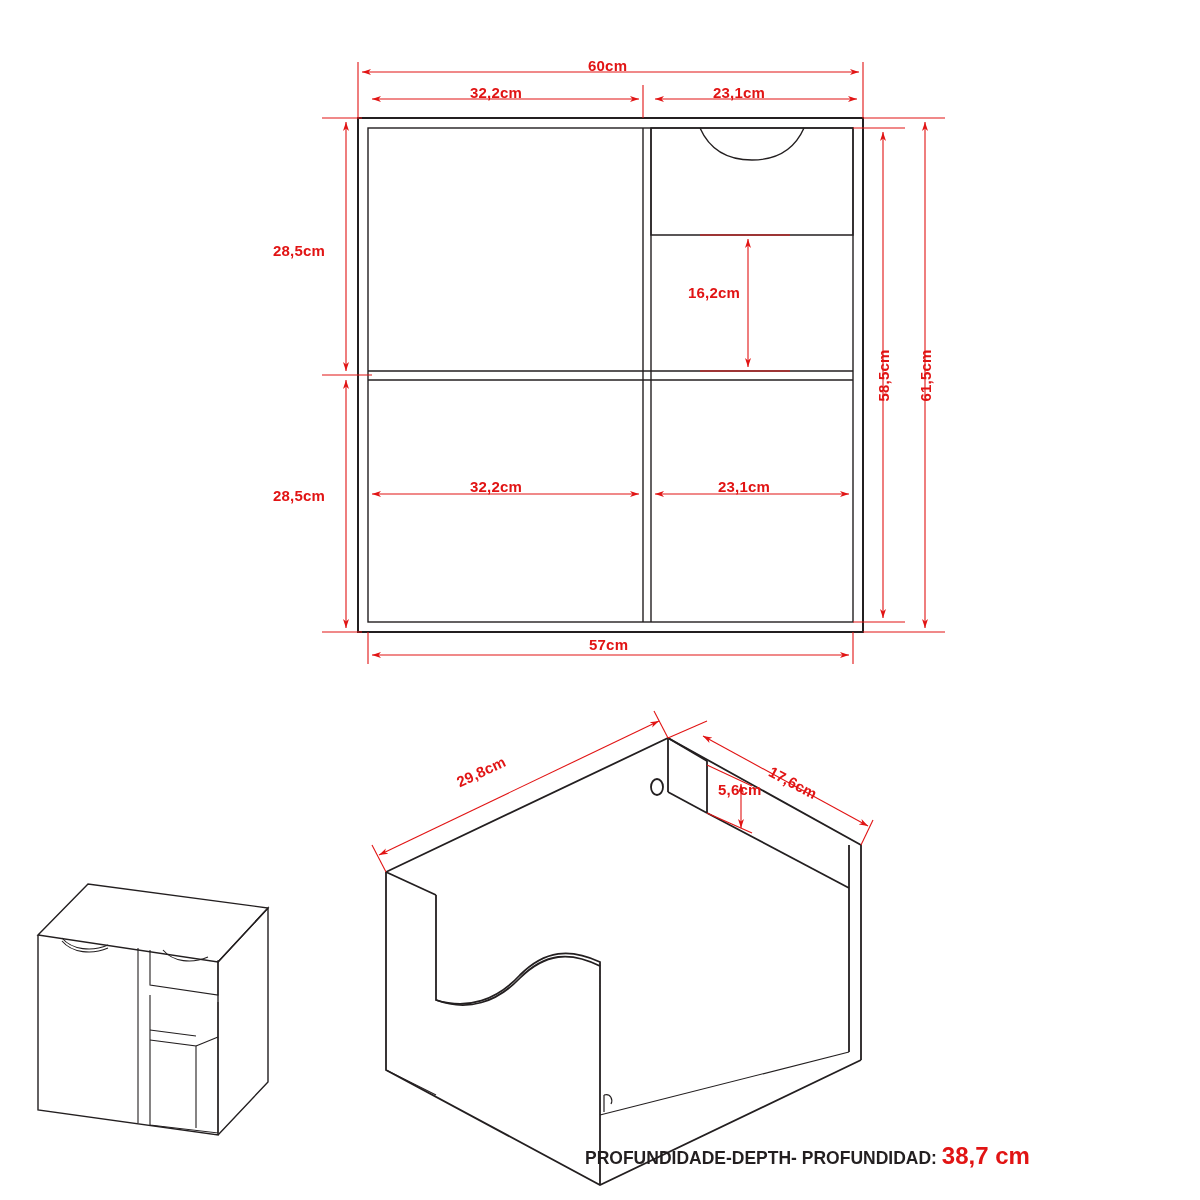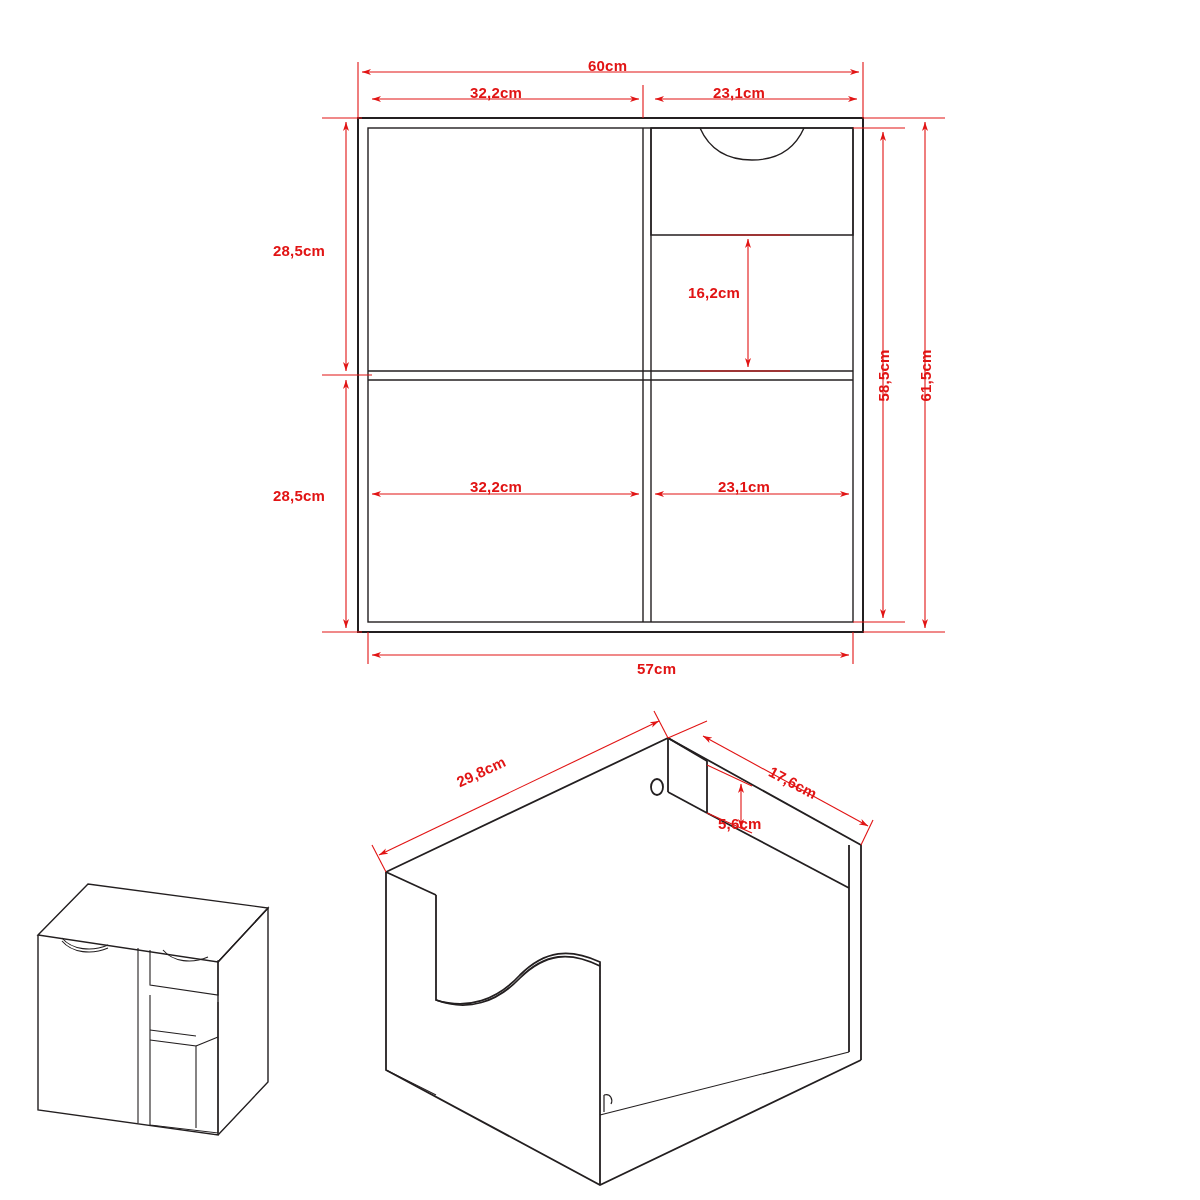--- a/index.html
+++ b/index.html
@@ -200,20 +200,24 @@
   <div class="dimlabel vert" style="left:254px; top:487px; width:90px; text-align:center;">28,5cm</div>
 
   <div class="dimlabel" style="left:688px; top:284px;">16,2cm</div>
 
   <div class="dimlabel vert" style="left:848px; top:367px; width:70px; text-align:center; transform:rotate(-90deg);">58,5cm</div>
   <div class="dimlabel vert" style="left:890px; top:367px; width:70px; text-align:center; transform:rotate(-90deg);">61,5cm</div>
 
   <div class="dimlabel" style="left:470px; top:478px;">32,2cm</div>
   <div class="dimlabel" style="left:718px; top:478px;">23,1cm</div>
 
-  <div class="dimlabel" style="left:589px; top:660px;margin-left:48px;">57cm</div>
+  <div class="dimlabel" style="left:589px; top:636px;">57cm</div>
 
   <div class="dimlabel" style="left:455px; top:763px; transform:rotate(-25deg);">29,8cm</div>
   <div class="dimlabel" style="left:767px; top:774px; transform:rotate(28deg);">17,6cm</div>
-  <div class="dimlabel" style="left:718px; top:815px;">5,6cm</div>
-
+  <div class="dimlabel" style="left:718px; top:781px;">5,6cm</div>
+
+  <div class="footer">
+    <span>PROFUNDIDADE-DEPTH- PROFUNDIDAD:</span>
+    <span class="val">38,7 cm</span>
+  </div>
 
 </div>
 
 </body></html>

